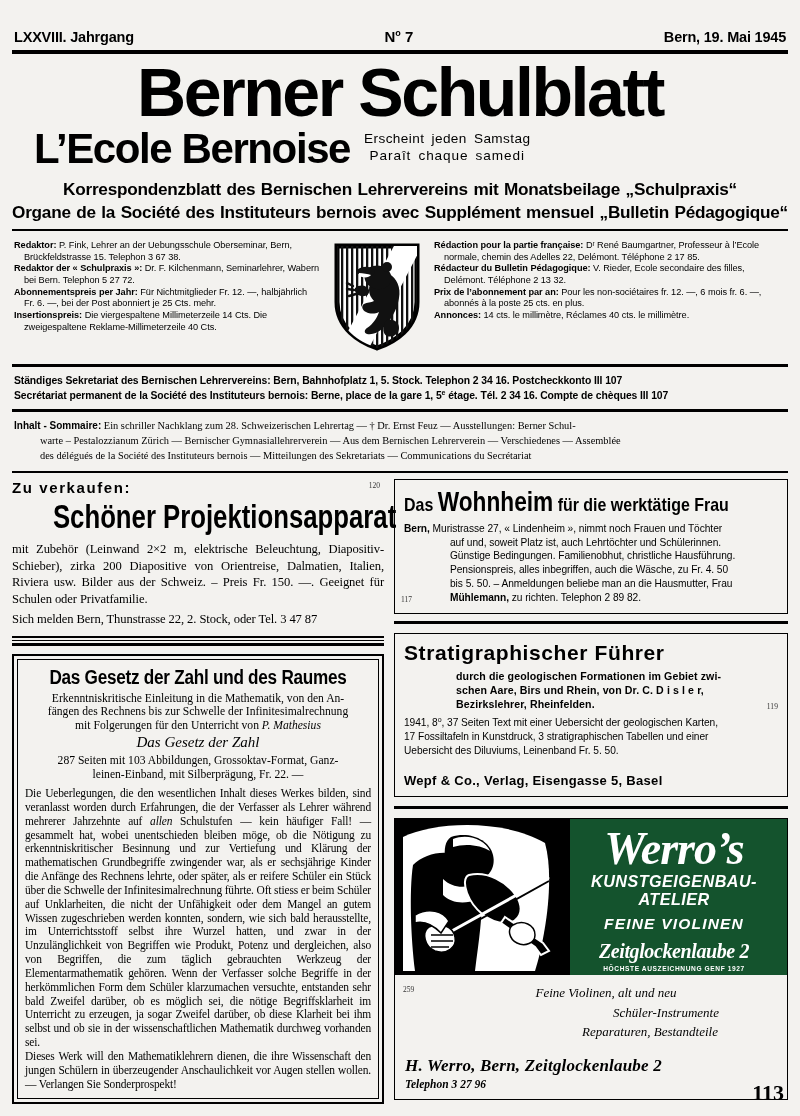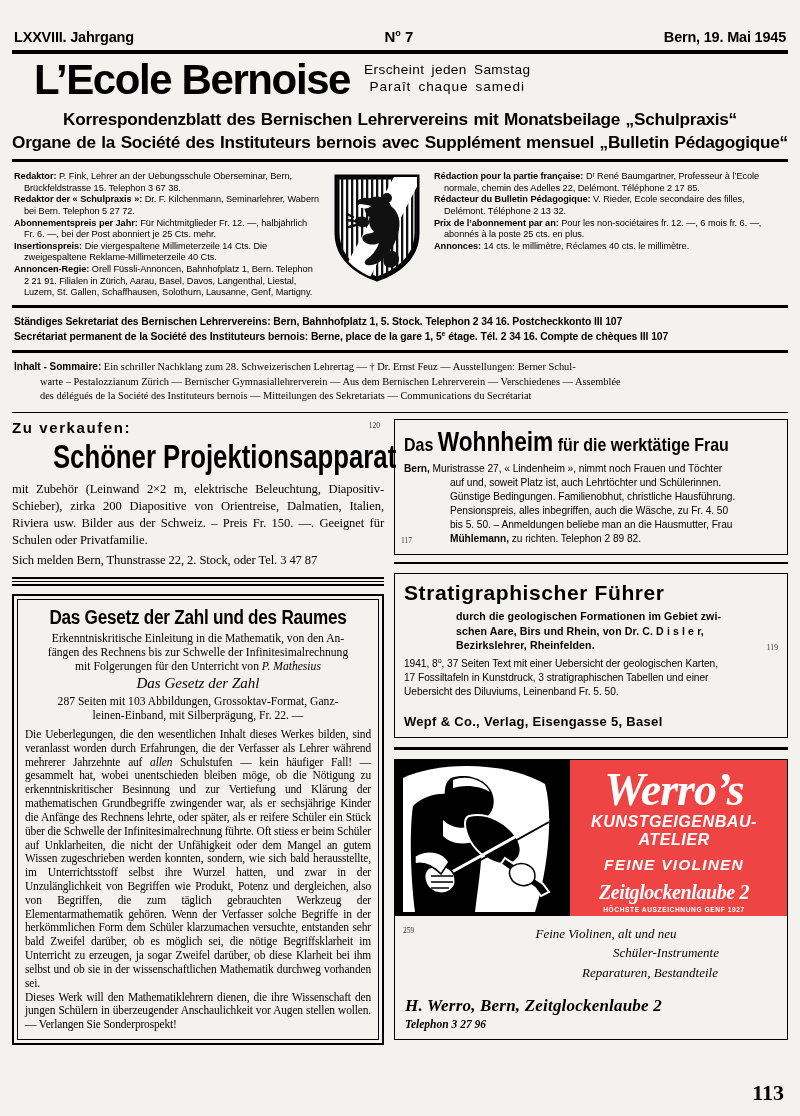--- a/index.html
+++ b/index.html
@@ -244,21 +244,21 @@
     letter-spacing:0.1px;
   }
   .st-ref{position:absolute;right:0;bottom:-1px;font-family:"Liberation Serif",serif;font-size:7.5px;font-weight:400;color:#333;}
   .st-body{font-size:10.2px;line-height:1.37;margin-top:4px;letter-spacing:-0.05px;}
   .st-body sup{font-size:7px;vertical-align:super;}
   .st-pub{font-family:"Liberation Sans",sans-serif;font-weight:700;font-size:13px;letter-spacing:0.3px;margin-top:15px;}
 
   
   .werrobox{border:1px solid #000;padding:0;}
   .werro-black{
-    background:#ef4444;color:#fff;
+    background:#14532d;color:#fff;
     height:156px;position:relative;overflow:hidden;
   }
   .werro-text{
     position:absolute;left:172px;top:4px;right:6px;
     text-align:center;color:#fff;
   }
   .werro-logo{
     font-family:"Liberation Serif",serif;
     font-style:italic;font-weight:700;
     font-size:46px;line-height:0.95;
@@ -320,40 +320,40 @@
     <div class="vol">LXXVIII. Jahrgang</div>
     <div class="num">
       <span>N</span><sup>o</sup>&nbsp;<span>7</span>
     </div>
     <div class="date">Bern, 19. Mai 1945</div>
   </div>
 
   <div class="rule-thick"></div>
 
   <div class="masthead">
+    <div class="mast-de">Berner Schulblatt</div>
     <div class="mast-row">
       <div class="mast-fr">L’Ecole Bernoise</div>
       <div class="mast-side">
         <div>Erscheint jeden Samstag</div>
         <div>Paraît chaque samedi</div>
       </div>
     </div>
     <div class="sub1">Korrespondenzblatt des Bernischen Lehrervereins mit Monatsbeilage „Schulpraxis“</div>
     <div class="sub2">Organe de la Société des Instituteurs bernois avec Supplément mensuel „Bulletin Pédagogique“</div>
   </div>
 
   <div class="rule-med" style="margin-top:6px"></div>
 
   <div class="imprint">
     <div class="imp-col left">
       <p><b>Redaktor:</b><span> P. Fink, Lehrer an der Uebungsschule Oberseminar, Bern, Brückfeldstrasse 15. Telephon 3 67 38.</span></p>
       <p><b>Redaktor der « Schulpraxis »:</b><span> Dr. F. Kilchenmann, Seminarlehrer, Wabern bei Bern. Telephon 5 27 72.</span></p>
       <p><b>Abonnementspreis per Jahr:</b><span> Für Nichtmitglieder Fr. 12. —, halbjährlich Fr. 6. —, bei der Post abonniert je 25 Cts. mehr.</span></p>
       <p><b>Insertionspreis:</b><span> Die viergespaltene Millimeterzeile 14 Cts. Die zweigespaltene Reklame-Millimeterzeile 40 Cts.</span></p>
-      <p><b>Annoncen-Regie:</b><span> Orell Füssli-Annoncen, Bahnhofplatz 1, Bern. Telephon 2 21 91. Filialen in Zürich, Aarau, Basel, Davos, Langenthal, Liestal, Luzern, St. Gallen, Schaffhausen, Solothurn, Lausanne, Genf, Martigny.</span></p>
     </div>
 
     <div class="crest">
       <svg viewBox="0 0 92 112" width="92" height="112" aria-hidden="true">
         <defs>
           <clipPath id="shieldclip">
             <path d="M6 6 H86 V62 C86 88 64 102 46 108 C28 102 6 88 6 62 Z"></path>
           </clipPath>
           <pattern id="hatch" width="5" height="5" patternUnits="userSpaceOnUse" patternTransform="rotate(0)">
             <rect width="2.3" height="5" fill="#111"></rect>

